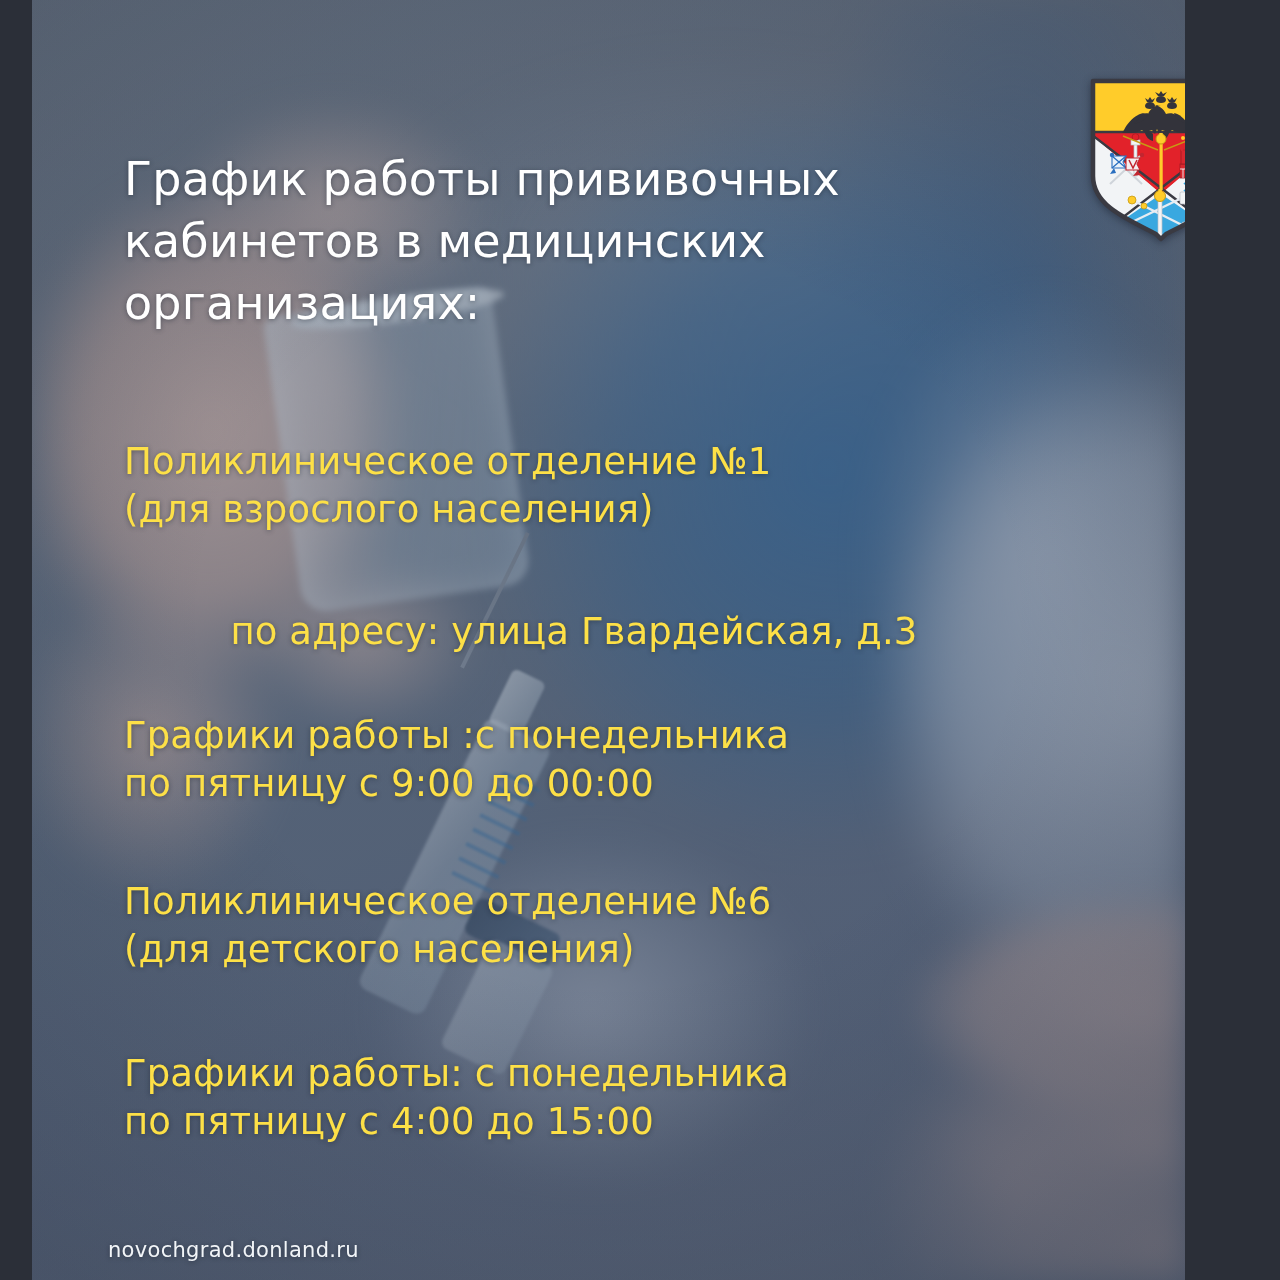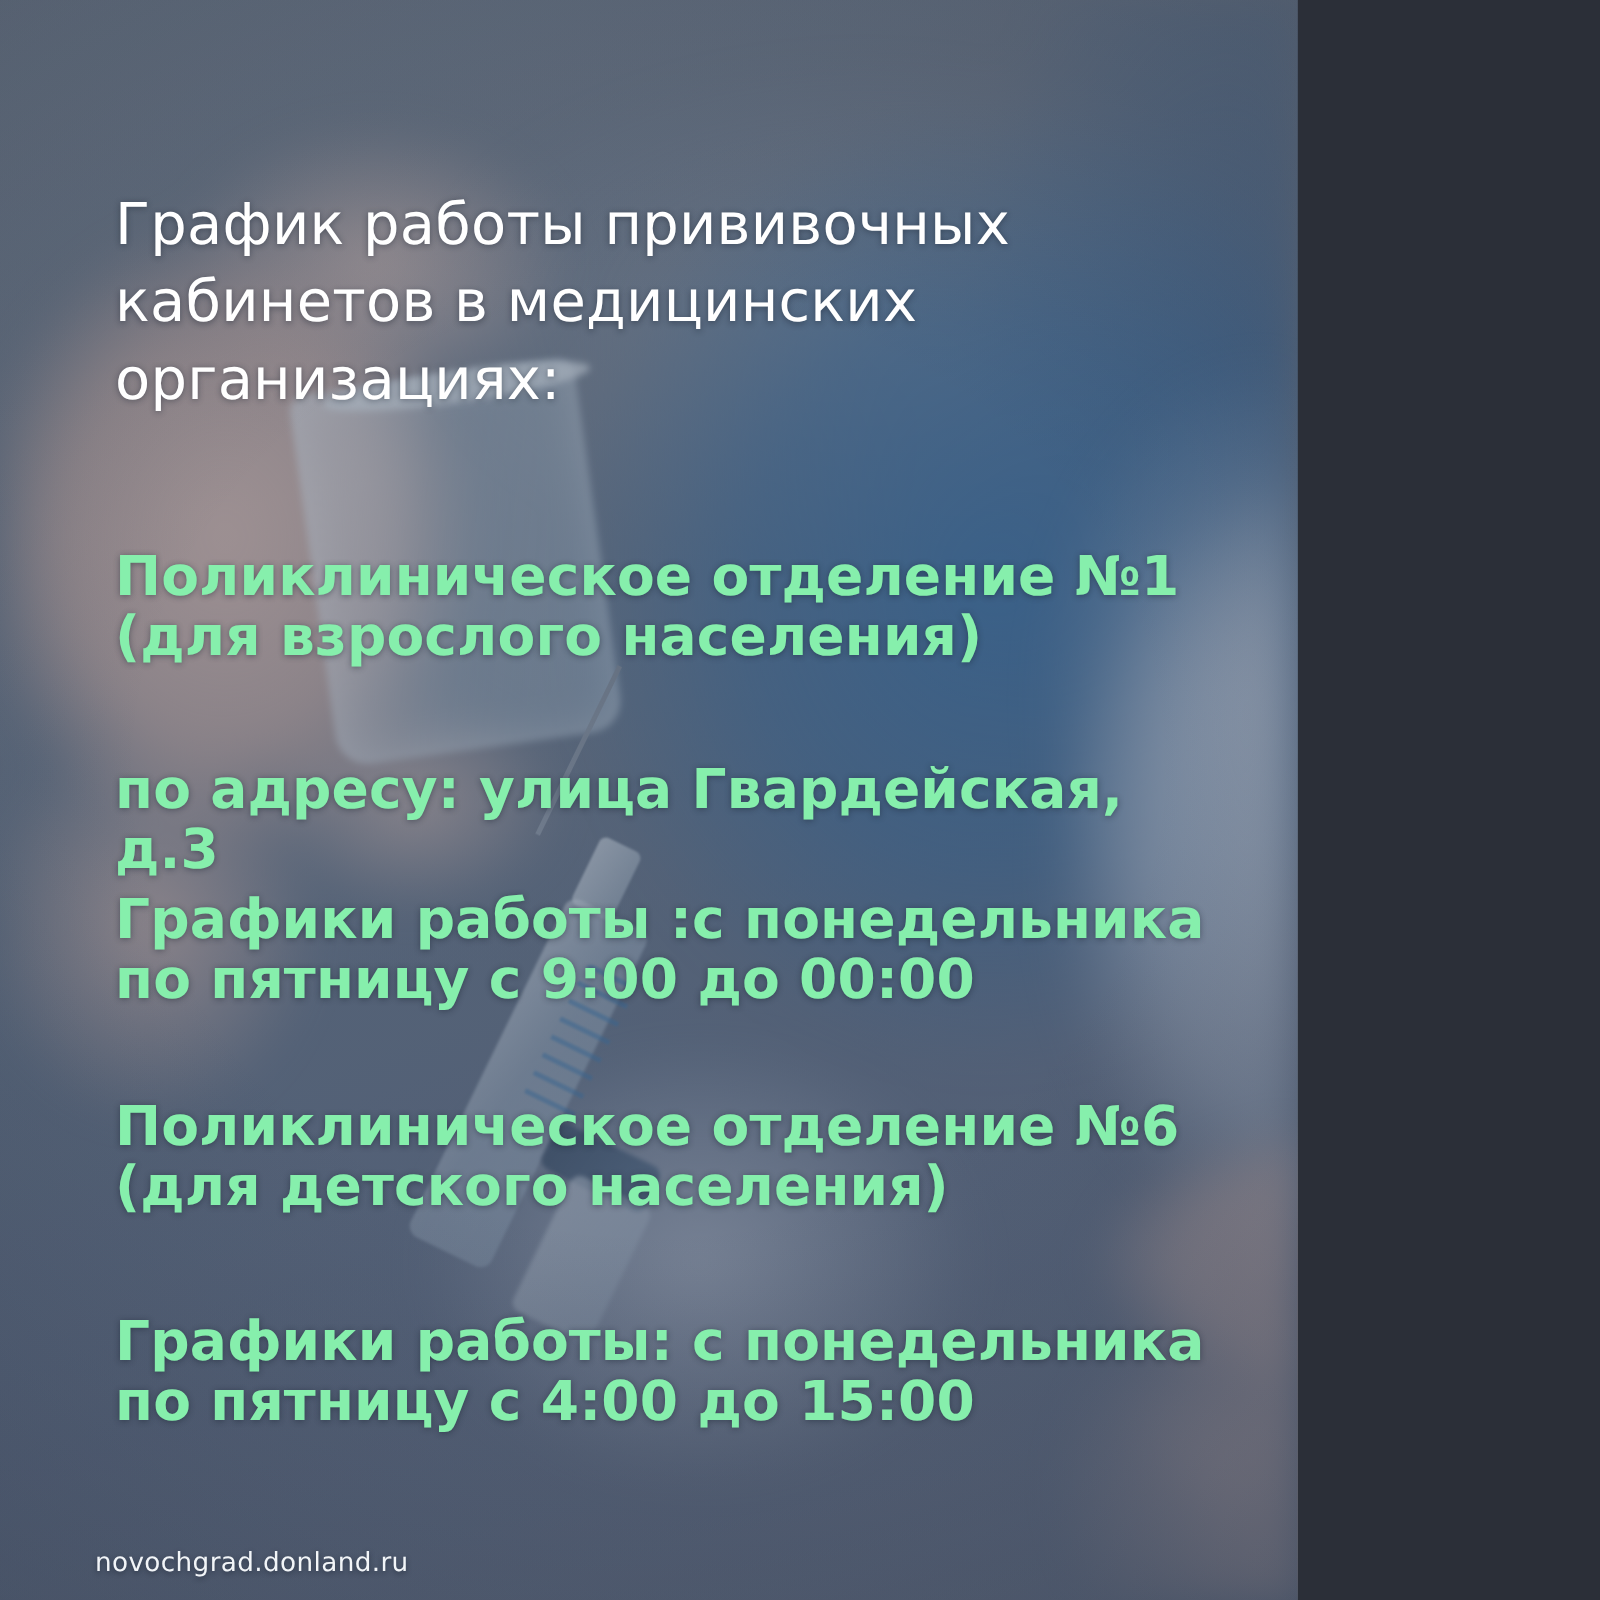--- a/index.html
+++ b/index.html
@@ -1,20 +1,21 @@
 <!DOCTYPE html>
 <html lang="ru"><head>
 <meta charset="utf-8">
 <title>Информационный плакат</title>
 <style>
   html,body{margin:0;padding:0;background:#2b2f38;}
   #poster{
-    position:relative;width:1038px;height:1280px;overflow:hidden;
+    position:relative;width:1153px;height:1280px;overflow:hidden;
     font-family:"DejaVu Sans","Liberation Sans",sans-serif;
     background:#5d6878;
+    margin-left:32px;
   }
 
   
   .bg-layer{position:absolute;inset:0;}
 
   
   .bg-base{
     background:
       linear-gradient(160deg,#6d7886 0%,#65707f 22%,#5c6a7c 45%,#55637a 70%,#4f5c72 100%);
   }
@@ -114,27 +115,27 @@
 
   .title{
     position:absolute;left:92px;top:117px;width:880px;
     color:#ffffff;font-size:46px;line-height:62px;font-weight:400;
     letter-spacing:.2px;
     text-shadow:0 1px 5px rgba(20,28,42,.45);
     white-space:pre-line;
   }
 
   .block{
-    position:absolute;left:92px;width:900px;color:#86efac;
-    font-size:44px;line-height:48px;font-weight:700;letter-spacing:.1px;
+    position:absolute;left:92px;width:900px;color:#fde047;
+    font-size:37px;line-height:48px;font-weight:400;letter-spacing:.1px;
     text-shadow:0 1px 5px rgba(20,28,42,.45);
     white-space:pre-line;
   }
   .b-dep1{top:438px;}
-  .b-addr{top:608px;}
+  .b-addr{top:608px;text-align:center;}
   .b-sched1{top:712px;}
   .b-dep2{top:878px;}
   .b-sched2{top:1050px;}
 
   .footer-url{
     position:absolute;left:76px;top:1236px;
     color:#f2f5f8;font-size:21px;line-height:28px;letter-spacing:.3px;
     text-shadow:0 1px 4px rgba(20,28,42,.5);
   }
 

